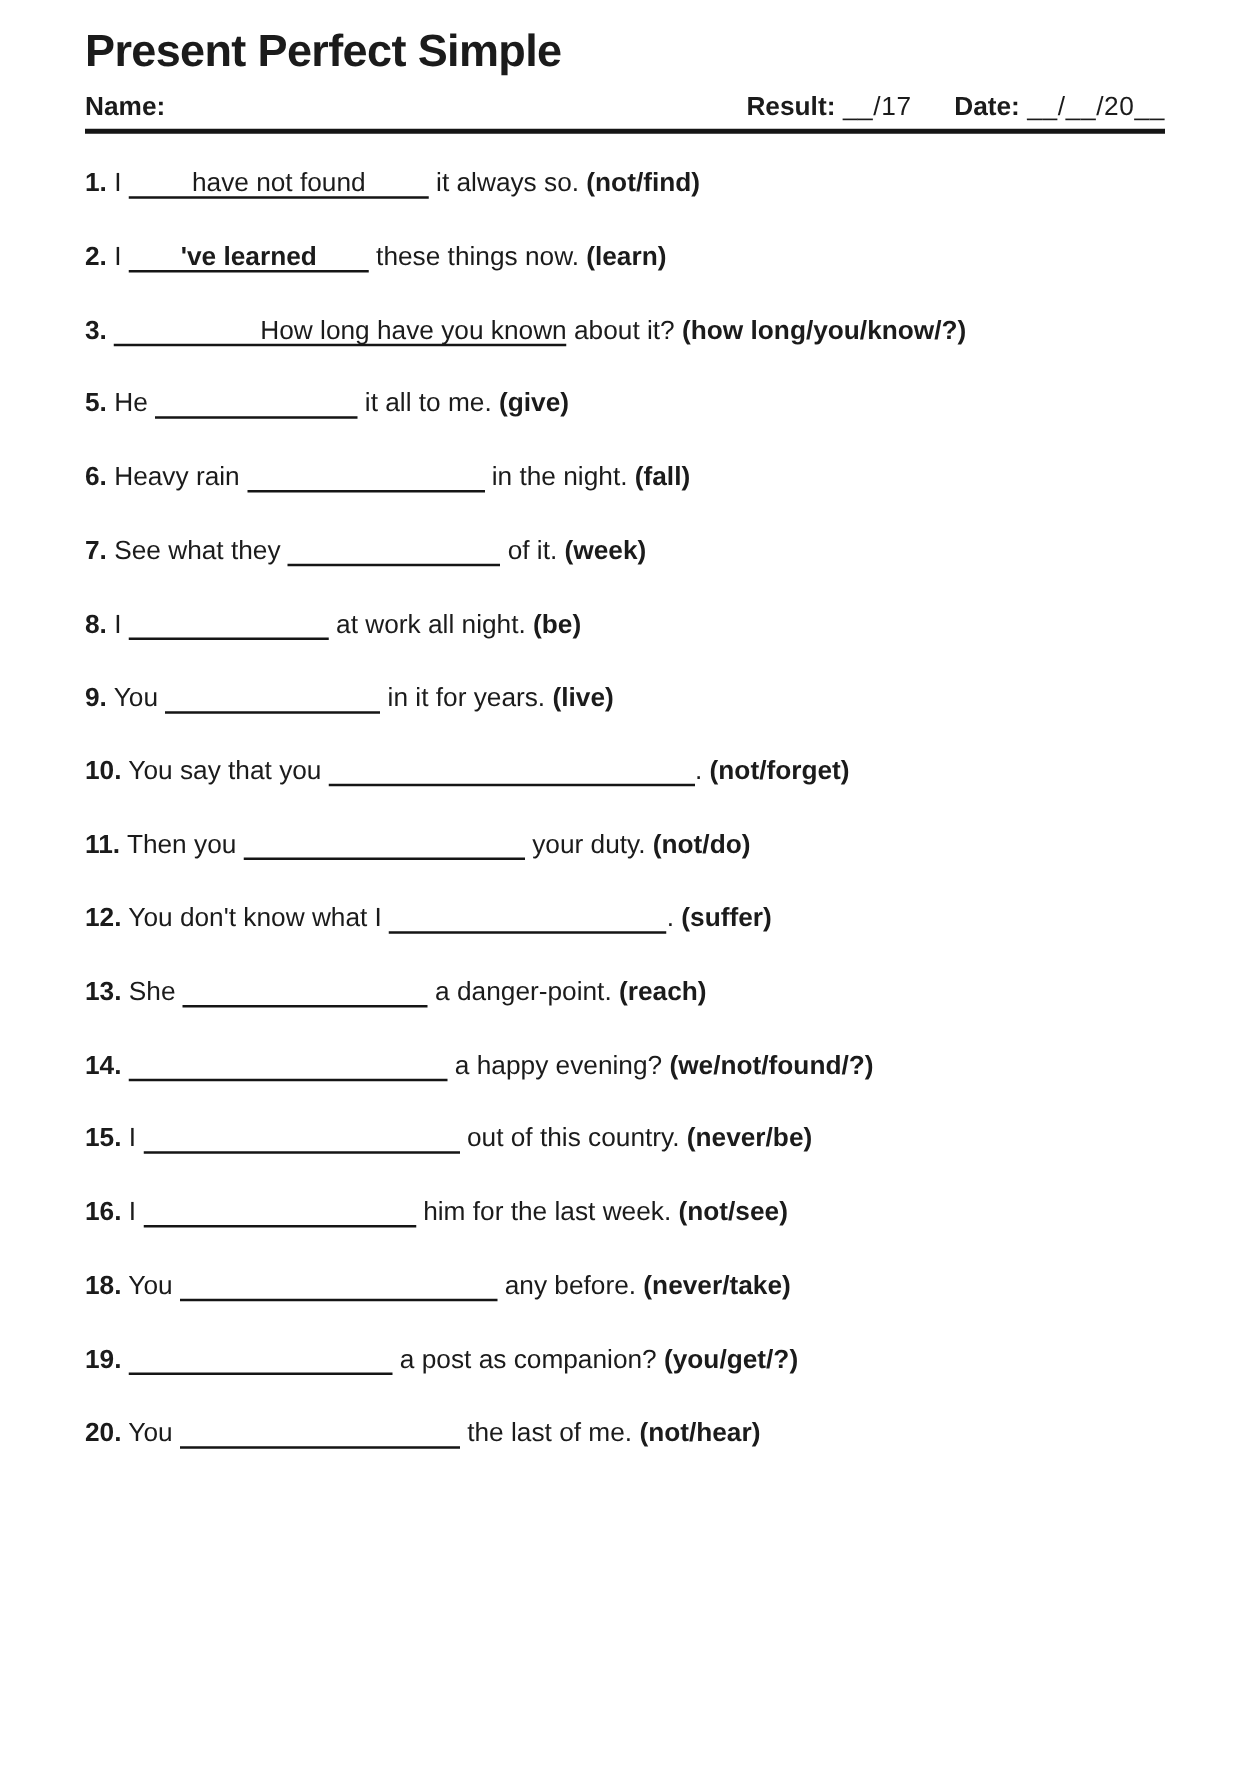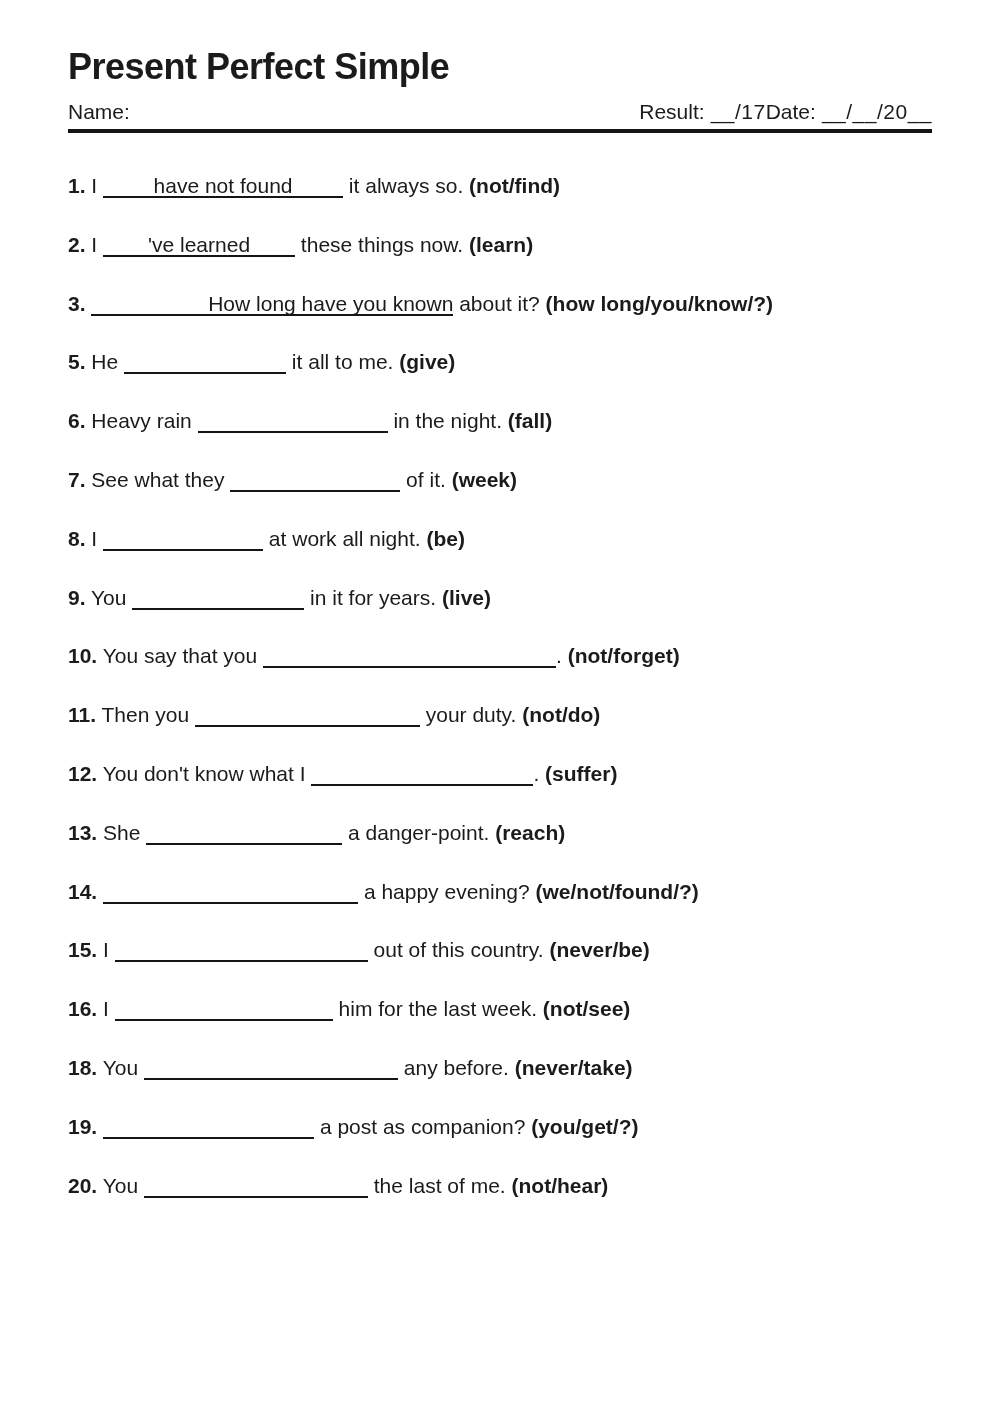--- a/index.html
+++ b/index.html
@@ -13,54 +13,55 @@
     background: #ffffff;
   }
   body {
     width: 1000px;
     height: 1414px;
     font-family: "Liberation Sans", sans-serif;
     color: var(--text-color);
     overflow: hidden;
   }
   .page {
-    padding: 47px 68px 0 68px;
+    padding: 21px 68px 0 68px;
   }
   .title {
     font-size: 36px;
     line-height: 40px;
     font-weight: 700;
     letter-spacing: -0.5px;
   }
   .header-row {
     display: flex;
     justify-content: space-between;
     align-items: baseline;
     margin-top: 13px;
     font-size: 21px;
     line-height: 24px;
   }
   .header-right {
     display: flex;
+    gap: 34px;
   }
   .field-label {
-    font-weight: 400;
+    font-weight: 700;
   }
   .field-value {
     font-weight: 400;
     margin-left: 6px;
     letter-spacing: 0.5px;
   }
   .rule {
     height: 4px;
     background: var(--line-color);
     margin-top: 5px;
   }
   .exercises {
-    margin-top: 41px;
+    margin-top: 28px;
   }
   .row {
     white-space: pre;
     font-size: 21px;
     line-height: 24px;
     margin-bottom: 34.8px;
   }
   .num {
     font-weight: 700;
   }
@@ -95,21 +96,21 @@
         <span class="field-label">Date:</span><span class="field-value">__/__/20__</span>
       </div>
     </div>
   </div>
 
   <div class="rule"></div>
 
   <div class="exercises" id="exercise-list">
   <div class="row"><span class="num">1.</span><span class="pre"> I </span><span class="blank" style="width: 240px;">have not found</span><span class="post"> it always so. </span><span class="hint">(not/find)</span></div>
 
-  <div class="row"><span class="num">2.</span><span class="pre"> I </span><span class="blank" style="width: 192px;">'ve learned</span><span class="post"> these things now. </span><span class="hint">(learn)</span></div>
+  <div class="row"><span class="num">2.</span><span class="pre"> I </span><span class="blank" style="width: 192px; font-weight: bold;">'ve learned</span><span class="post"> these things now. </span><span class="hint">(learn)</span></div>
 
   <div class="row"><span class="num">3.</span><span class="pre"> </span><span class="blank" style="width: 362px; text-align: right;">How long have you known</span><span class="post"> about it? </span><span class="hint">(how long/you/know/?)</span></div>
 
 
   <div class="row"><span class="num">5.</span><span class="pre"> He </span><span class="blank" style="width: 162px;">​</span><span class="post"> it all to me. </span><span class="hint">(give)</span></div>
 
   <div class="row"><span class="num">6.</span><span class="pre"> Heavy rain </span><span class="blank" style="width: 190px;">​</span><span class="post"> in the night. </span><span class="hint">(fall)</span></div>
 
   <div class="row"><span class="num">7.</span><span class="pre"> See what they </span><span class="blank" style="width: 170px;">​</span><span class="post"> of it. </span><span class="hint">(week)</span></div>
 

